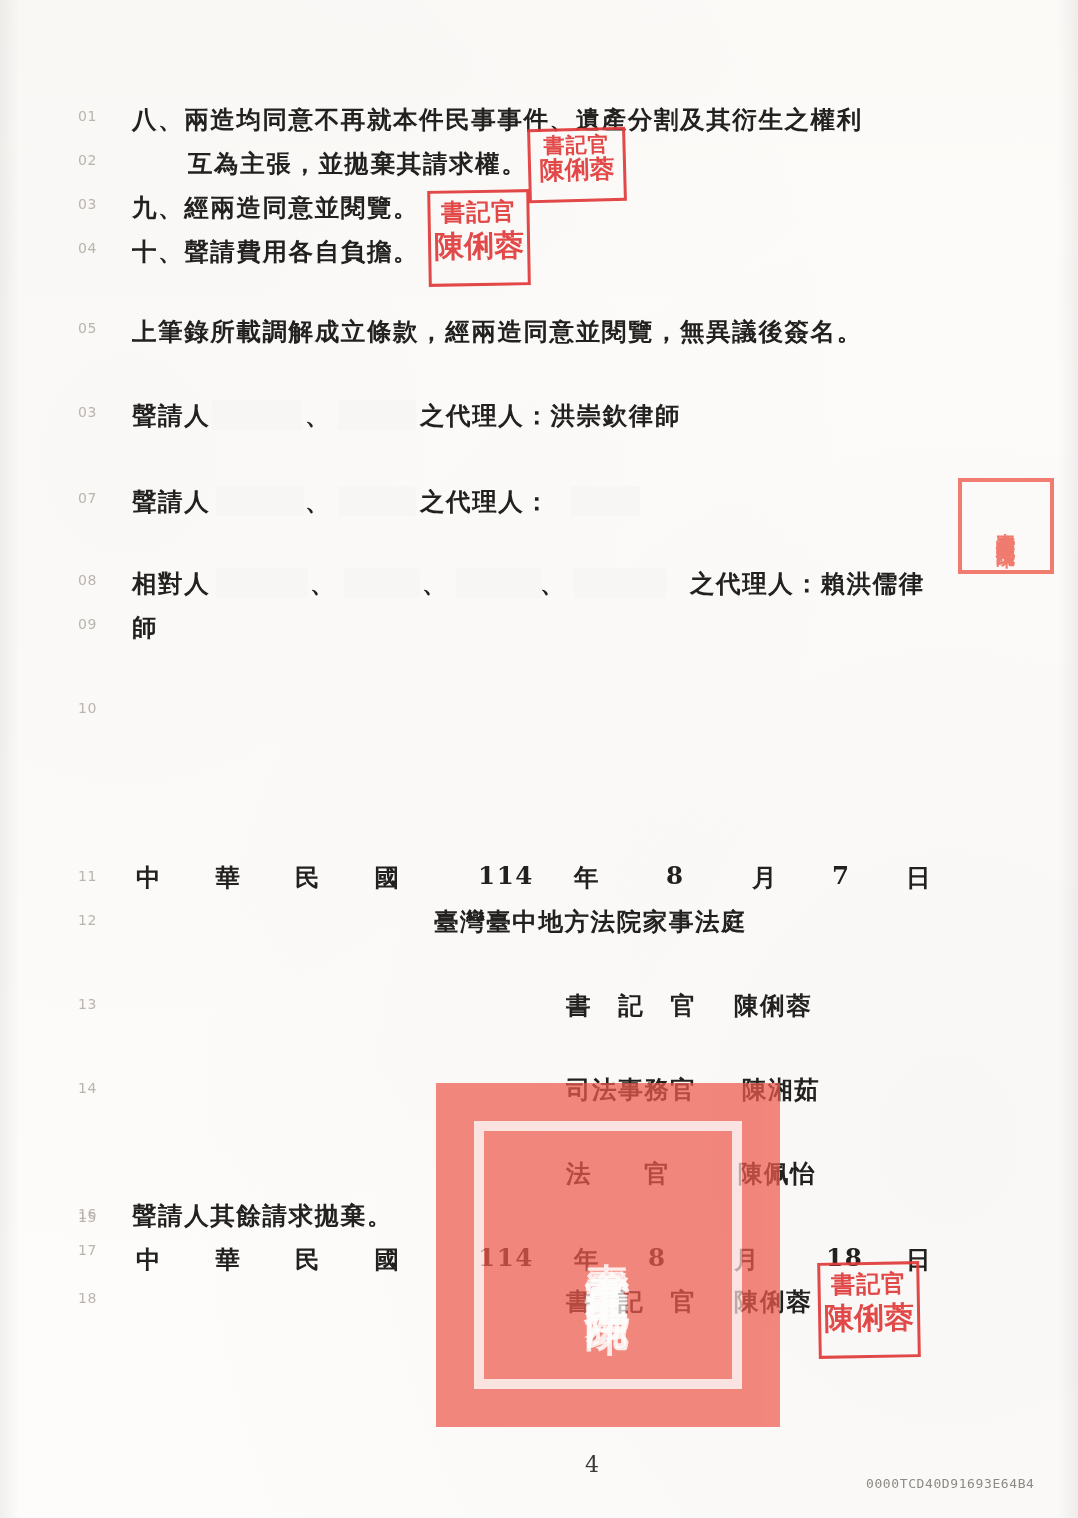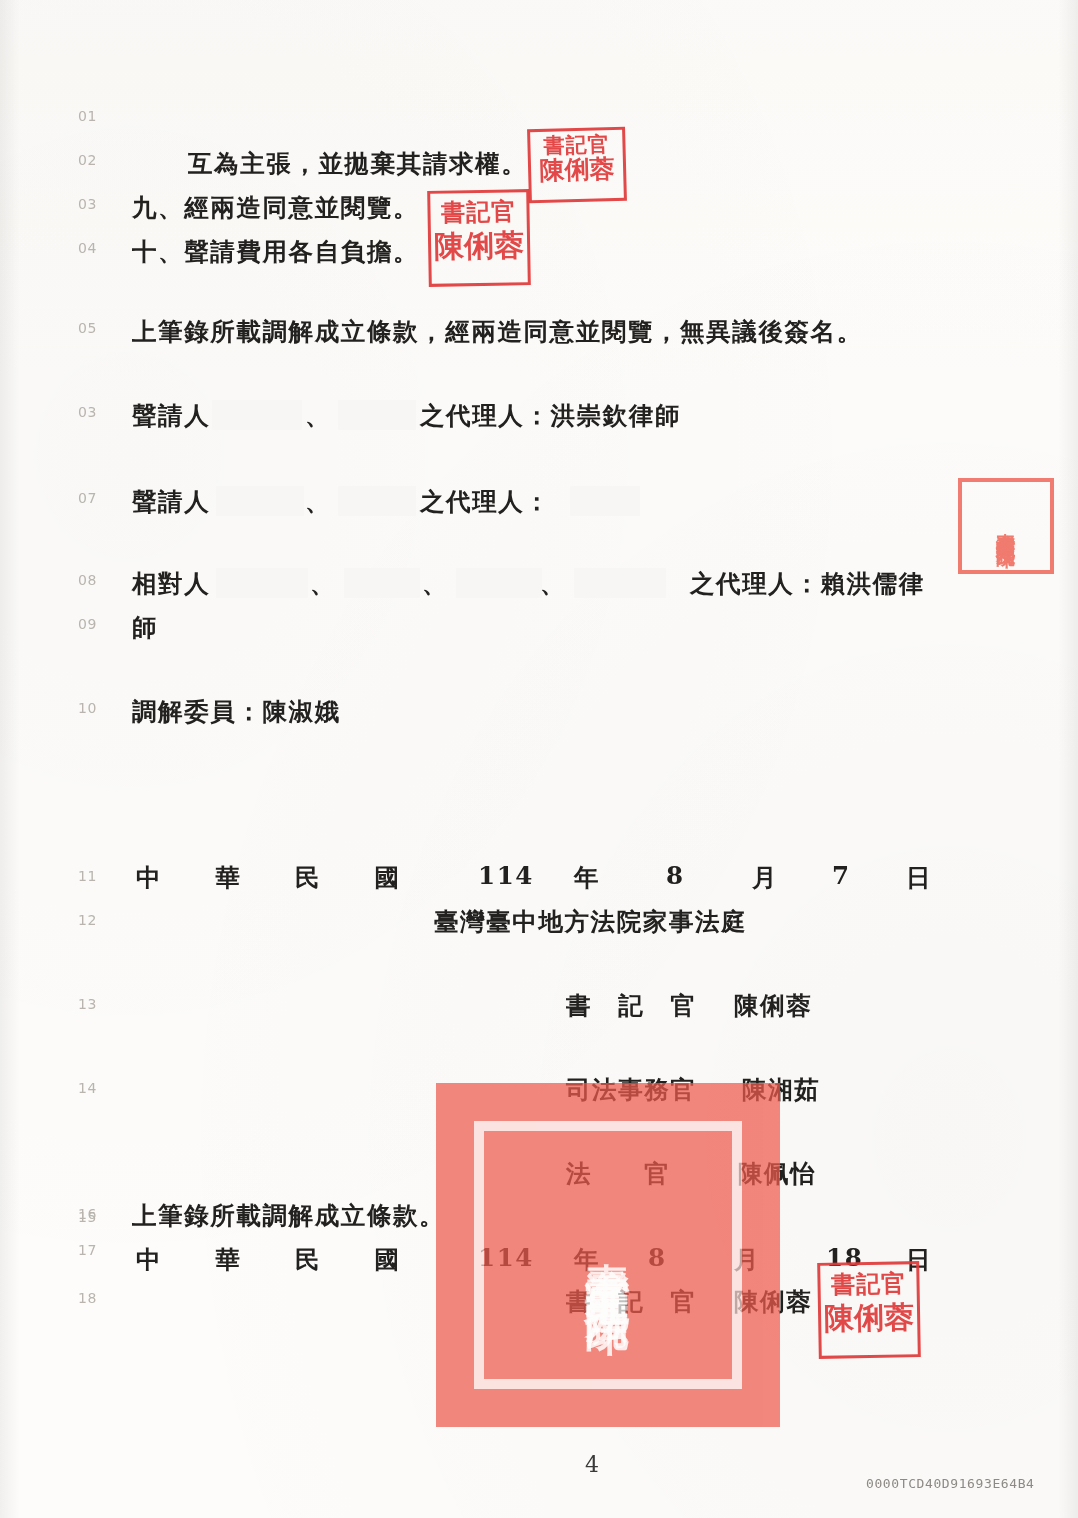--- a/index.html
+++ b/index.html
@@ -163,20 +163,21 @@
   <div class="line-no" style="top:700px">10</div>
   <div class="line-no" style="top:868px">11</div>
   <div class="line-no" style="top:912px">12</div>
   <div class="line-no" style="top:996px">13</div>
   <div class="line-no" style="top:1080px">14</div>
   <div class="line-no" style="top:1209px">15</div>
   <div class="line-no" style="top:1206px">16</div>
   <div class="line-no" style="top:1242px">17</div>
   <div class="line-no" style="top:1290px">18</div>
 
+  <div class="txt" style="left:132px; top:103px">八、兩造均同意不再就本件民事事件、遺產分割及其衍生之權利</div>
   <div class="txt" style="left:188px; top:147px">互為主張，並拋棄其請求權。</div>
   <div class="txt" style="left:132px; top:191px">九、經兩造同意並閱覽。</div>
   <div class="txt" style="left:132px; top:235px">十、聲請費用各自負擔。</div>
 
   <div class="txt" style="left:132px; top:315px">上筆錄所載調解成立條款，經兩造同意並閱覽，無異議後簽名。</div>
 
   <div class="txt" style="left:132px; top:399px">聲請人</div>
   <div class="redact" style="left:212px; top:400px; width:90px; height:30px"></div>
   <div class="txt" style="left:305px; top:399px">、</div>
   <div class="redact" style="left:338px; top:400px; width:78px; height:30px"></div>
@@ -193,42 +194,41 @@
   <div class="redact" style="left:216px; top:568px; width:92px; height:30px"></div>
   <div class="txt" style="left:310px; top:567px">、</div>
   <div class="redact" style="left:344px; top:568px; width:76px; height:30px"></div>
   <div class="txt" style="left:422px; top:567px">、</div>
   <div class="redact" style="left:456px; top:568px; width:86px; height:30px"></div>
   <div class="txt" style="left:540px; top:567px">、</div>
   <div class="redact" style="left:574px; top:568px; width:92px; height:30px"></div>
   <div class="txt" style="left:690px; top:567px">之代理人：賴洪儒律</div>
   <div class="txt" style="left:132px; top:611px">師</div>
 
-  <div class="txt" style="left:132px; top:695px">調解委員：陳淑娥</div>
 
   <div class="txt sp" style="left:136px; top:861px">中　　華　　民　　國</div>
   <div class="txt" style="left:478px; top:861px">114</div>
   <div class="txt" style="left:574px; top:861px">年</div>
   <div class="txt" style="left:666px; top:861px">8</div>
   <div class="txt" style="left:752px; top:861px">月</div>
   <div class="txt" style="left:832px; top:861px">7</div>
   <div class="txt" style="left:906px; top:861px">日</div>
 
   <div class="txt" style="left:434px; top:905px">臺灣臺中地方法院家事法庭</div>
 
   <div class="txt" style="left:566px; top:989px">書　記　官</div>
   <div class="txt" style="left:734px; top:989px">陳俐蓉</div>
 
   <div class="txt" style="left:566px; top:1073px">司法事務官</div>
   <div class="txt" style="left:742px; top:1073px">陳湘茹</div>
 
   <div class="txt" style="left:566px; top:1157px">法　　官</div>
   <div class="txt" style="left:738px; top:1157px">陳佩怡</div>
 
-  <div class="txt" style="left:132px; top:1199px">上筆錄所載調解成立條款。</div>
+  <div class="txt" style="left:132px; top:1199px">聲請人其餘請求拋棄。</div>
 
   <div class="txt sp" style="left:136px; top:1243px">中　　華　　民　　國</div>
   <div class="txt" style="left:478px; top:1243px">114</div>
   <div class="txt" style="left:574px; top:1243px">年</div>
   <div class="txt" style="left:648px; top:1243px">8</div>
   <div class="txt" style="left:734px; top:1243px">月</div>
   <div class="txt" style="left:826px; top:1243px">18</div>
   <div class="txt" style="left:906px; top:1243px">日</div>
 
   <div class="txt" style="left:566px; top:1285px">書　記　官</div>

